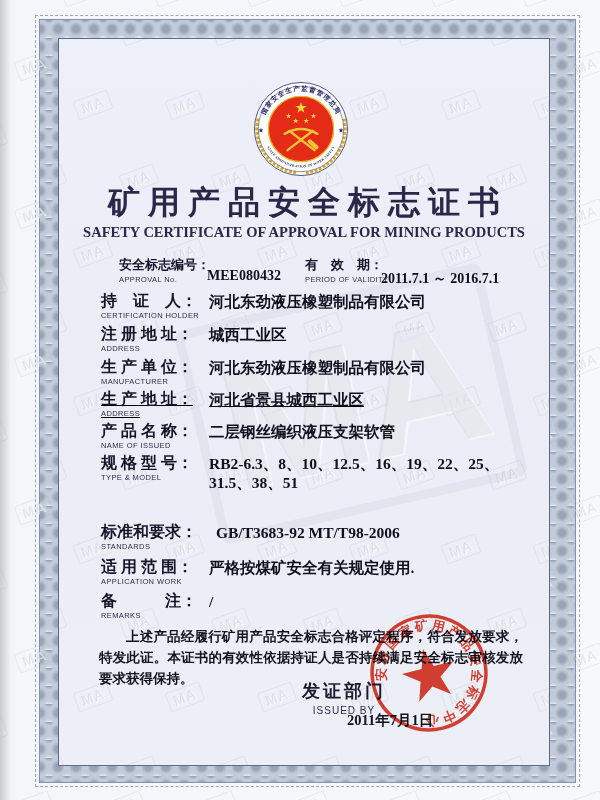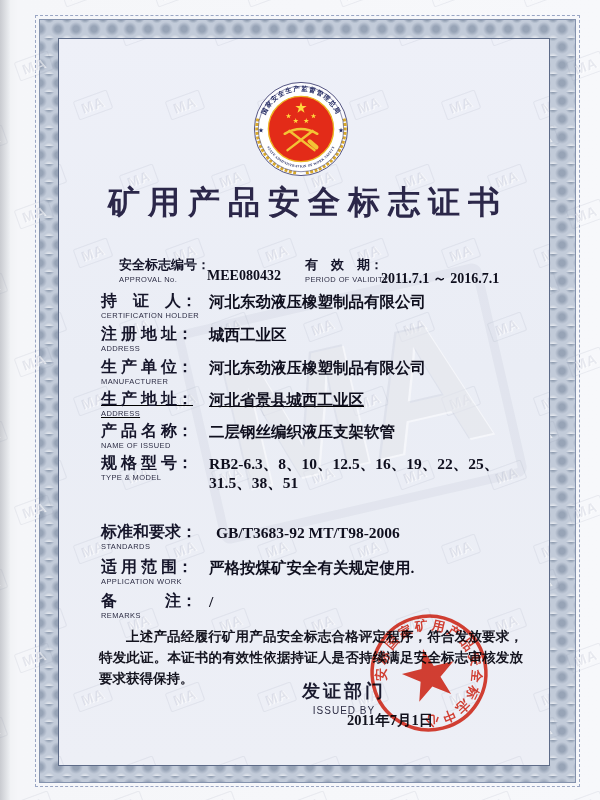--- a/index.html
+++ b/index.html
@@ -261,20 +261,21 @@
       </g>
       <g stroke="#f3c335" stroke-width="2.6" fill="none" stroke-linecap="round">
         <path d="M 36,72 L 62,52"></path>
         <path d="M 33,55 Q 50,45 67,55"></path>
         <path d="M 38,52 L 64,72"></path>
         <path d="M 59,63 l 7,6" stroke-width="4.5"></path>
       </g>
     </svg>
 
     <div class="title">矿用产品安全标志证书</div>
+    <div class="subtitle">SAFETY CERTIFICATE OF APPROVAL FOR MINING PRODUCTS</div>
 
     <div class="abs" style="left:60px;top:216px;">
       <span class="ap-lab">安全标志编号：</span>
       <div class="cap">APPROVAL No.</div>
     </div>
     <div class="abs ap-val" style="left:148px;top:217px;">MEE080432</div>
     <div class="abs" style="left:246px;top:216px;">
       <span class="ap-lab">有　效　期：</span>
       <div class="cap">PERIOD OF VALIDITY</div>
     </div>

